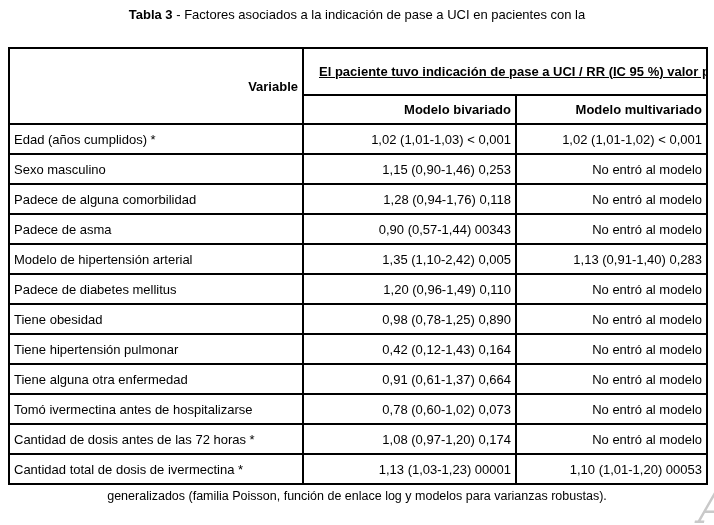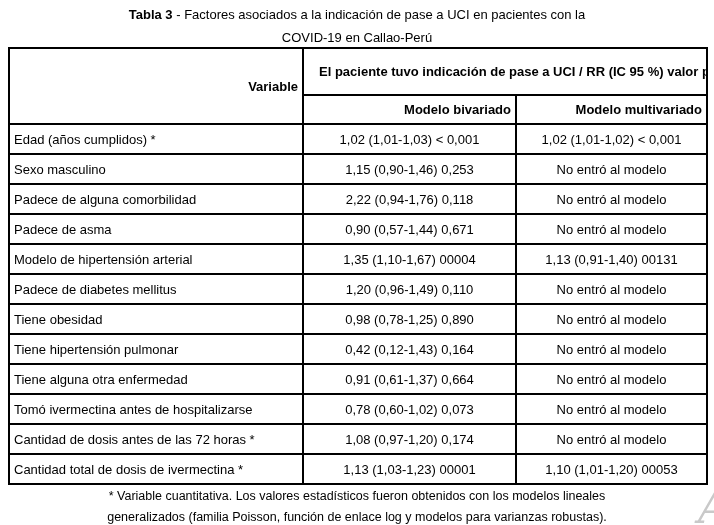--- a/index.html
+++ b/index.html
@@ -45,20 +45,21 @@
     vertical-align: middle;
     background: #ffffff;
     overflow: hidden;
     white-space: nowrap;
   }
   th.group-header {
     height: 45px;
     font-weight: bold;
     text-align: center;
     white-space: normal;
+    text-decoration: underline;
   }
   th.group-header .wrap {
     max-width: 372px;
     margin: 0 auto;
     line-height: 18px;
   }
   th.sub-header {
     height: 27px;
     font-weight: bold;
     text-align: right;
@@ -66,21 +67,21 @@
   th.variable-header {
     font-weight: bold;
     text-align: right;
   }
   td.variable-cell {
     text-align: left;
     padding-left: 7px;
     height: 28px;
   }
   td.value-cell {
-    text-align: center;
+    text-align: right;
     height: 28px;
   }
   .footnote {
     position: absolute;
     top: 486px;
     left: 0;
     width: 714px;
     text-align: center;
     font-size: 12.5px;
     line-height: 21px;
@@ -97,21 +98,20 @@
     font-style: italic;
   }
 </style>
 </head>
 <body>
 
 <div class="page">
 
   <div class="title">
     <div><span class="bold">Tabla 3</span><span> - Factores asociados a la indicación de pase a UCI en pacientes con la</span></div>
-    <div>COVID-19 en Callao-Perú</div>
   </div>
 
   <table class="data-table">
     <colgroup>
       <col style="width:294px">
       <col style="width:213px">
       <col style="width:191px">
     </colgroup>
     <thead>
       <tr>
@@ -131,32 +131,32 @@
         <td class="value-cell">1,02 (1,01-1,03) &lt; 0,001</td>
         <td class="value-cell">1,02 (1,01-1,02) &lt; 0,001</td>
       </tr>
       <tr>
         <td class="variable-cell">Sexo masculino</td>
         <td class="value-cell">1,15 (0,90-1,46) 0,253</td>
         <td class="value-cell">No entró al modelo</td>
       </tr>
       <tr>
         <td class="variable-cell">Padece de alguna comorbilidad</td>
-        <td class="value-cell">2,22 (0,94-1,76) 0,118</td>
+        <td class="value-cell">1,28 (0,94-1,76) 0,118</td>
         <td class="value-cell">No entró al modelo</td>
       </tr>
       <tr>
         <td class="variable-cell">Padece de asma</td>
-        <td class="value-cell">0,90 (0,57-1,44) 0,671</td>
+        <td class="value-cell">0,90 (0,57-1,44) 00343</td>
         <td class="value-cell">No entró al modelo</td>
       </tr>
       <tr>
         <td class="variable-cell">Modelo de hipertensión arterial</td>
-        <td class="value-cell">1,35 (1,10-1,67) 00004</td>
-        <td class="value-cell">1,13 (0,91-1,40) 00131</td>
+        <td class="value-cell">1,35 (1,10-2,42) 0,005</td>
+        <td class="value-cell">1,13 (0,91-1,40) 0,283</td>
       </tr>
       <tr>
         <td class="variable-cell">Padece de diabetes mellitus</td>
         <td class="value-cell">1,20 (0,96-1,49) 0,110</td>
         <td class="value-cell">No entró al modelo</td>
       </tr>
       <tr>
         <td class="variable-cell">Tiene obesidad</td>
         <td class="value-cell">0,98 (0,78-1,25) 0,890</td>
         <td class="value-cell">No entró al modelo</td>
@@ -183,19 +183,18 @@
       </tr>
       <tr>
         <td class="variable-cell">Cantidad total de dosis de ivermectina *</td>
         <td class="value-cell">1,13 (1,03-1,23) 00001</td>
         <td class="value-cell">1,10 (1,01-1,20) 00053</td>
       </tr>
     </tbody>
   </table>
 
   <div class="footnote">
-    <div>* Variable cuantitativa. Los valores estadísticos fueron obtenidos con los modelos lineales</div>
     <div>generalizados (familia Poisson, función de enlace log y modelos para varianzas robustas).</div>
   </div>
 
   <div class="watermark">A</div>
 
 </div>
 
 </body></html>

